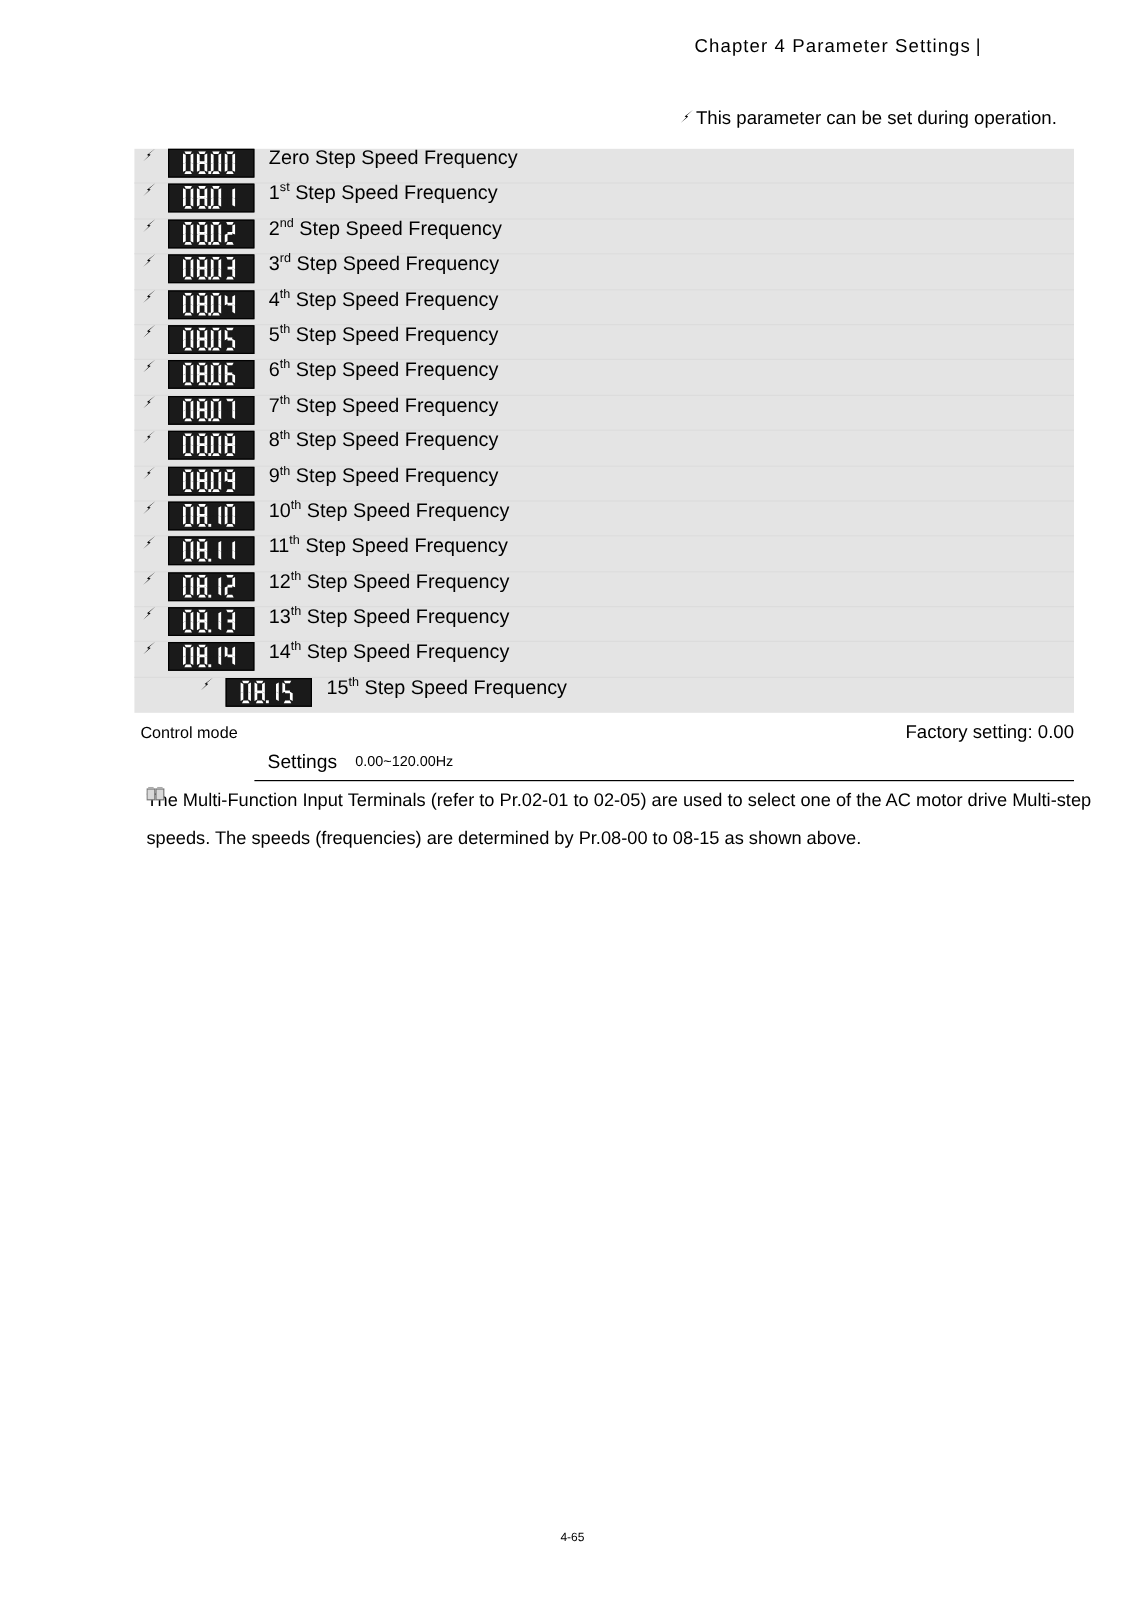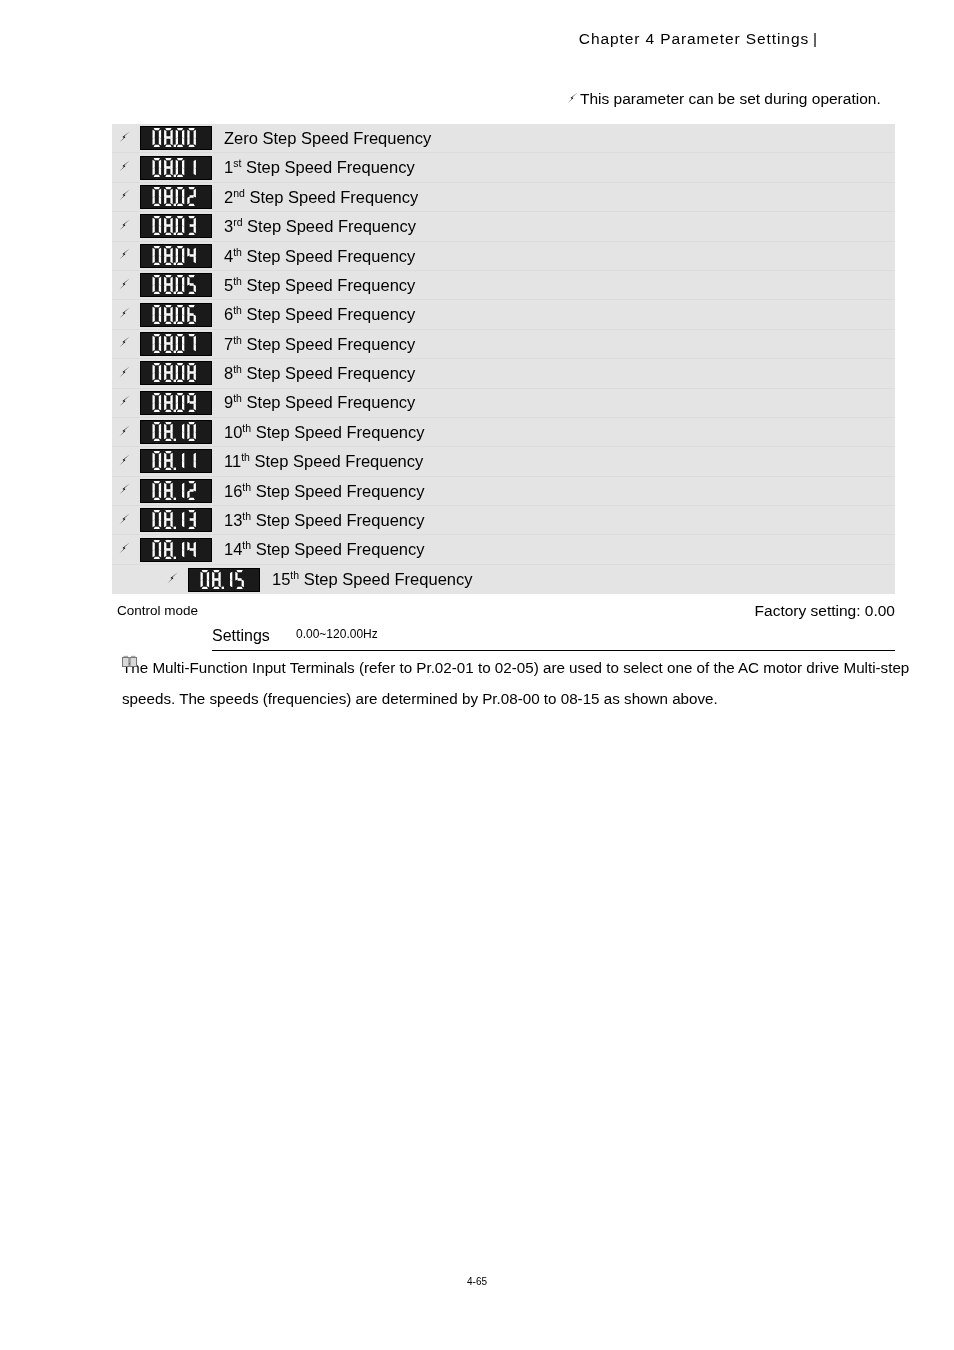--- a/index.html
+++ b/index.html
@@ -44,21 +44,21 @@
     position: absolute;
     left: 112px;
     top: 124px;
     width: 783px;
     background: #e4e4e4;
   }
   .param-row {
     position: relative;
     height: 29.4px;
     display: flex;
-    align-items: center;
+    align-items: flex-start;
     border-bottom: 1px solid #dcdcdc;
   }
   .param-row:last-child { border-bottom: none; padding-left: 48px; }
 
   .edit-icon {
     width: 24px;
     flex: 0 0 24px;
     text-align: center;
     font-size: 15px;
     line-height: 1;
@@ -120,21 +120,21 @@
   .settings-row {
     position: absolute;
     left: 212px;
     top: 627px;
     width: 683px;
     height: 24px;
     border-bottom: 1.6px solid #000;
   }
   .settings-word {
     position: absolute;
-    left: 0;
+    left: 11px;
     top: 0;
     font-size: 16px;
     white-space: nowrap;
   }
   .settings-value {
     position: absolute;
     left: 84px;
     top: 0;
     font-size: 12px;
     white-space: nowrap;
@@ -686,21 +686,21 @@
           <path d="M36.65,0 h6.300000000000001 l-1.15,2.3 h-4 z" fill="#ffffff"></path>
           <path d="M36.65,8.35 h6.300000000000001 l-1.15,1.15 l1.15,1.15 h-6.300000000000001 l1.15,-1.15 z" fill="#ffffff"></path>
           <path d="M36.65,19 h6.300000000000001 l-1.15,-2.3 h-4 z" fill="#ffffff"></path>
           <path d="M35.5,1.8499999999999999 l2.3,1.15 v6.5 l-2.3,1.15 z" fill="#1a1a1a"></path>
           <path d="M44.099999999999994,1.8499999999999999 l-2.3,1.15 v6.5 l2.3,1.15 z" fill="#ffffff"></path>
           <path d="M35.5,17.150000000000002 l2.3,-1.15 v-6.5 l-2.3,1.15 z" fill="#ffffff"></path>
           <path d="M44.099999999999994,17.150000000000002 l-2.3,-1.15 v-6.5 l2.3,1.15 z" fill="#1a1a1a"></path>
           <rect x="21.8" y="16.6" width="2.4" height="2.4" fill="#ffffff"></rect>
         </svg>
       </div>
-      <div class="param-label"><span>16</span><sup>th</sup><span> Step Speed Frequency</span></div>
+      <div class="param-label"><span>12</span><sup>th</sup><span> Step Speed Frequency</span></div>
     </div>
     <div class="param-row">
       <div class="edit-icon"><svg width="13" height="12" viewBox="0 0 13 12" aria-hidden="true">
           <path d="M11.6 0.5 L6.1 5.4 L7.5 6.0 L1.2 11.5 L6.0 6.7 L4.5 6.1 Z" fill="#000"></path>
         </svg></div>
       <div class="led" title="08.13">
         <svg width="66" height="20" viewBox="0 0 48.4 20" preserveAspectRatio="xMidYMid meet">
           <path d="M1.8499999999999999,0 h6.300000000000001 l-1.15,2.3 h-4 z" fill="#ffffff"></path>
           <path d="M1.8499999999999999,8.35 h6.300000000000001 l-1.15,1.15 l1.15,1.15 h-6.300000000000001 l1.15,-1.15 z" fill="#1a1a1a"></path>
           <path d="M1.8499999999999999,19 h6.300000000000001 l-1.15,-2.3 h-4 z" fill="#ffffff"></path>

